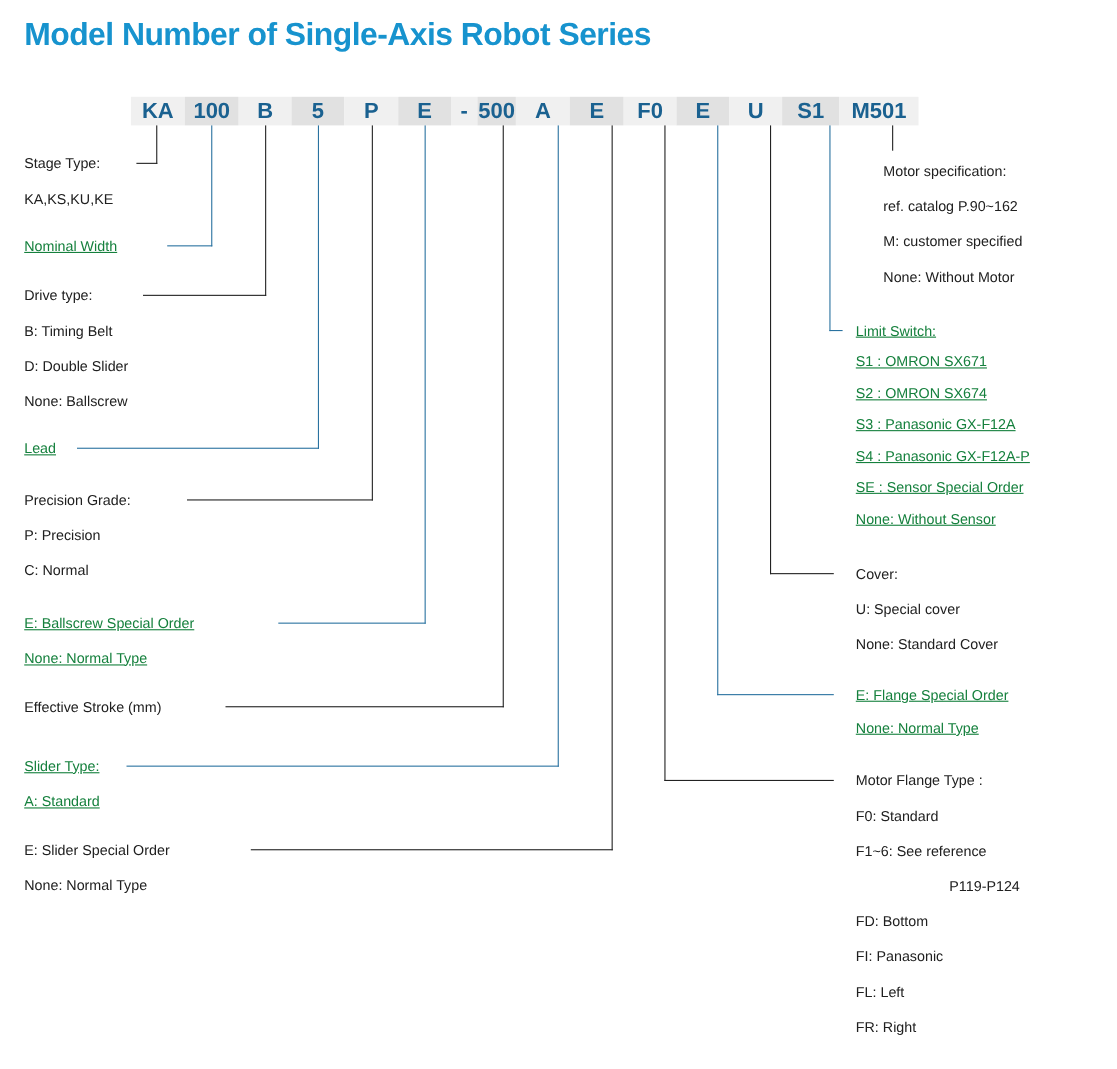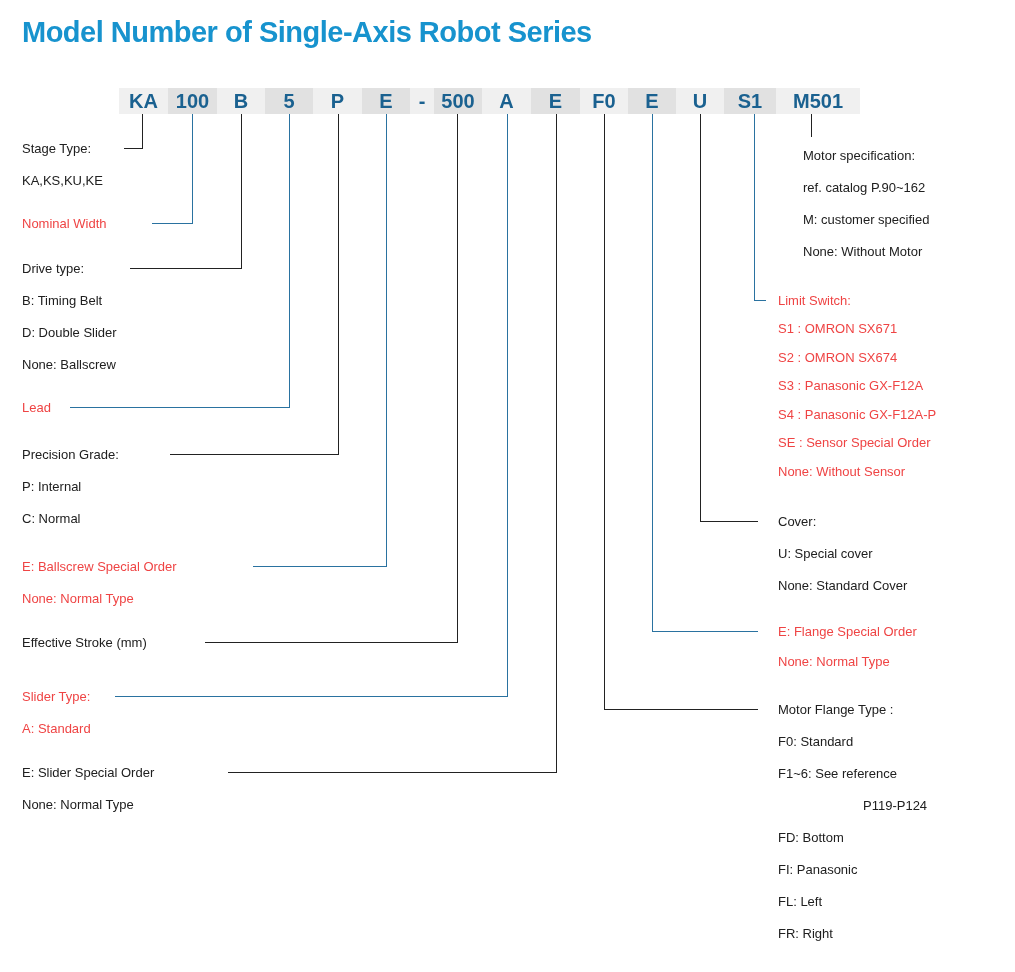--- a/index.html
+++ b/index.html
@@ -20,49 +20,49 @@
   }
   .seg:nth-child(odd)  { background:#F0F0F0; }
   .seg:nth-child(even) { background:#E1E1E1; }
   
   .v { position:absolute; width:1px; }
   .h { position:absolute; height:1px; }
   .lk { background:#222222; }
   .lb { background:#2A72A0; }
   
   .block { position:absolute; font-size:13px; color:#202020; }
-  .block.blue { color:#ef4444; }
+  .block.blue { color:#15803d;text-decoration:underline; }
   .ln { height:32px; display:flex; align-items:center; white-space:nowrap; }
   .lh285 .ln { height:28.5px; }
   .lh30 .ln { height:30px; }
   .indent { padding-left:85px; }
 </style>
 </head>
 <body>
 
 <div class="page">
 
   <div class="title">Model Number of Single-Axis Robot Series</div>
 
   <div class="strip">
     <div class="seg" style="width:49px">KA</div>
     <div class="seg" style="width:49px">100</div>
     <div class="seg" style="width:48px">B</div>
     <div class="seg" style="width:48px">5</div>
     <div class="seg" style="width:49px">P</div>
     <div class="seg" style="width:48px">E</div>
     <div class="seg" style="width:24px">-</div>
-    <div class="seg" style="width:48px">500</div>
+    <div class="seg" style="width:35px">500</div>
     <div class="seg" style="width:49px">A</div>
     <div class="seg" style="width:49px">E</div>
     <div class="seg" style="width:48px">F0</div>
     <div class="seg" style="width:48px">E</div>
     <div class="seg" style="width:48px">U</div>
     <div class="seg" style="width:52px">S1</div>
-    <div class="seg" style="width:84px">M501</div>
+    <div class="seg" style="width:72px">M501</div>
   </div>
 
   <div class="v lk" style="left:142px; top:114px; height:35px"></div>
   <div class="v lb" style="left:192px; top:114px; height:110px"></div>
   <div class="v lk" style="left:241px; top:114px; height:155px"></div>
   <div class="v lb" style="left:289px; top:114px; height:294px"></div>
   <div class="v lk" style="left:338px; top:114px; height:341px"></div>
   <div class="v lb" style="left:386px; top:114px; height:453px"></div>
   <div class="v lk" style="left:457px; top:114px; height:529px"></div>
   <div class="v lb" style="left:507px; top:114px; height:583px"></div>
@@ -102,21 +102,21 @@
     <div class="ln">D: Double Slider</div>
     <div class="ln">None: Ballscrew</div>
   </div>
 
   <div class="block blue" style="left:22px; top:391px">
     <div class="ln">Lead</div>
   </div>
 
   <div class="block" style="left:22px; top:438px">
     <div class="ln">Precision Grade:</div>
-    <div class="ln">P: Internal</div>
+    <div class="ln">P: Precision</div>
     <div class="ln">C: Normal</div>
   </div>
 
   <div class="block blue" style="left:22px; top:550px">
     <div class="ln">E: Ballscrew Special Order</div>
     <div class="ln">None: Normal Type</div>
   </div>
 
   <div class="block" style="left:22px; top:626px">
     <div class="ln">Effective Stroke (mm)</div>

